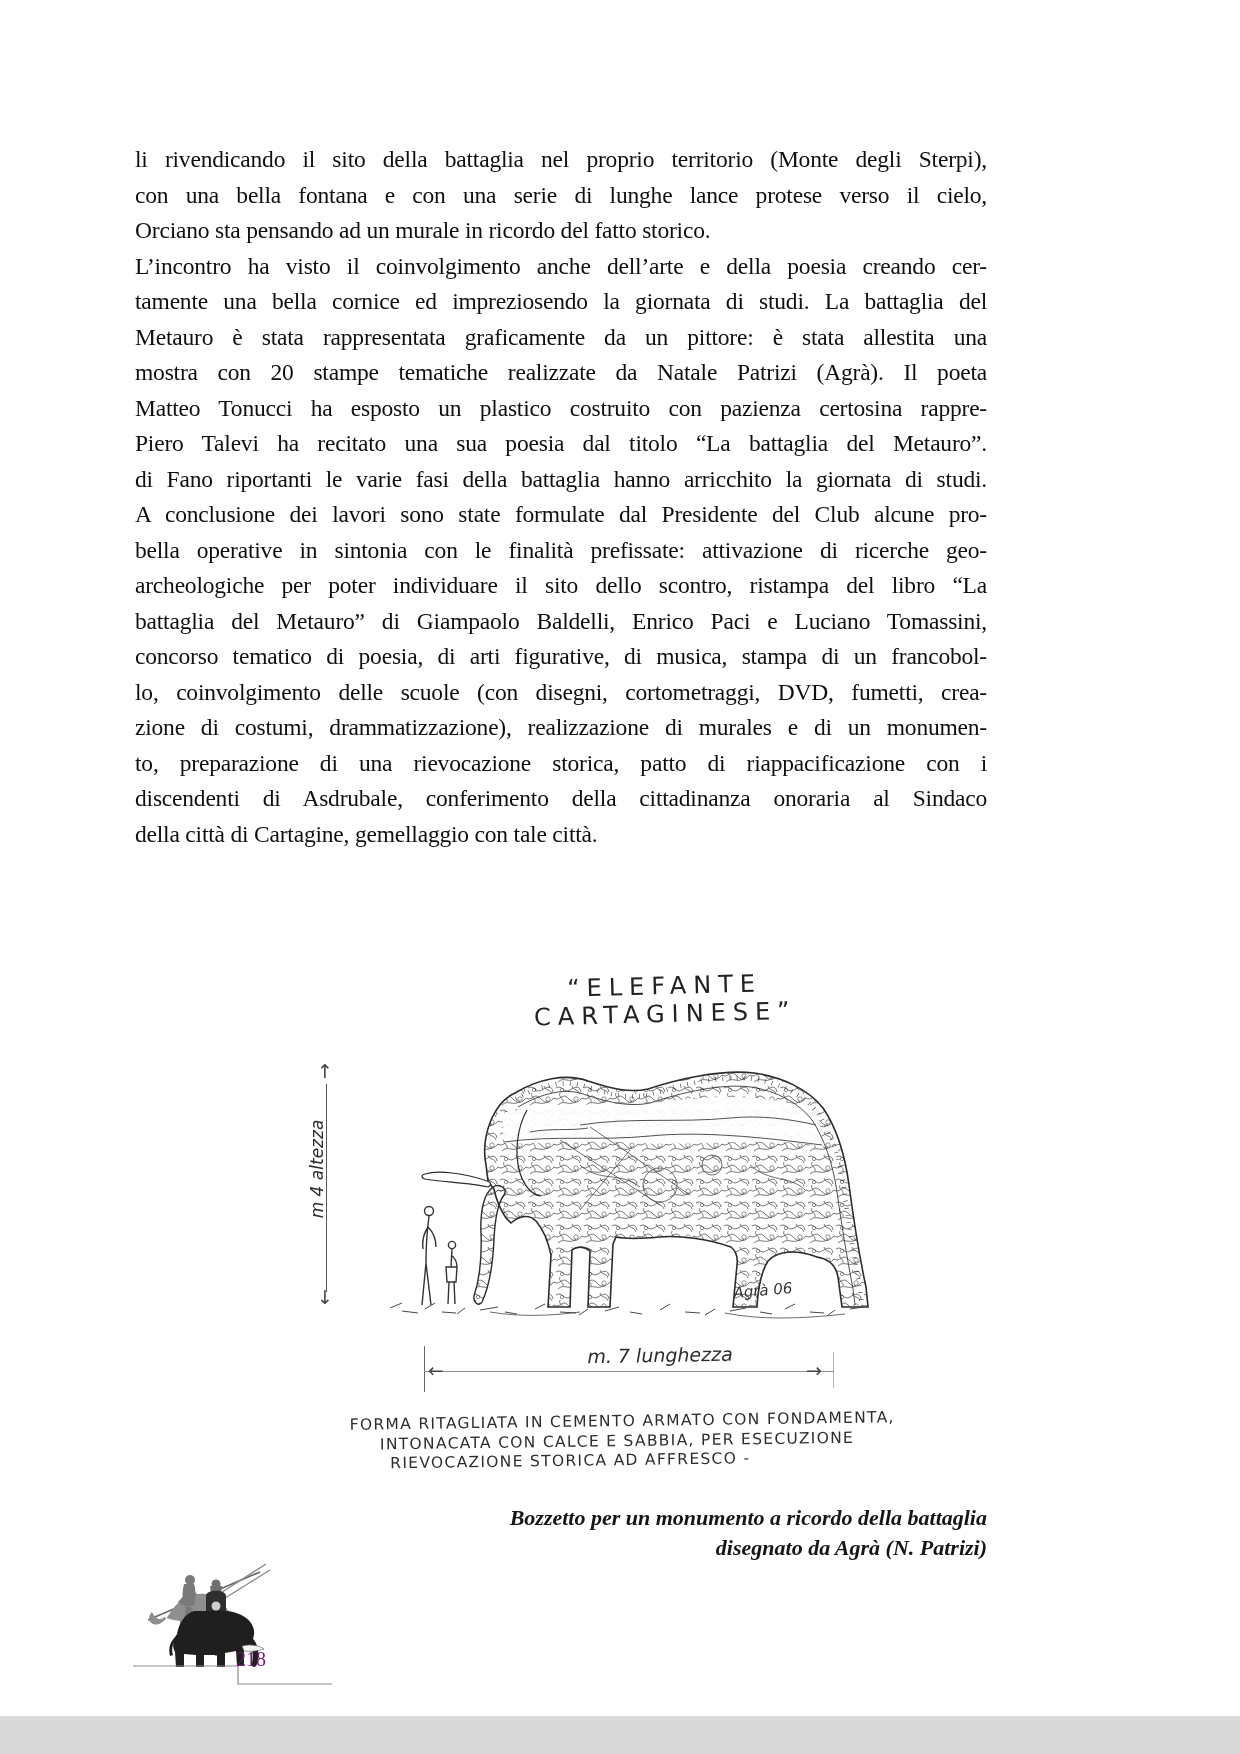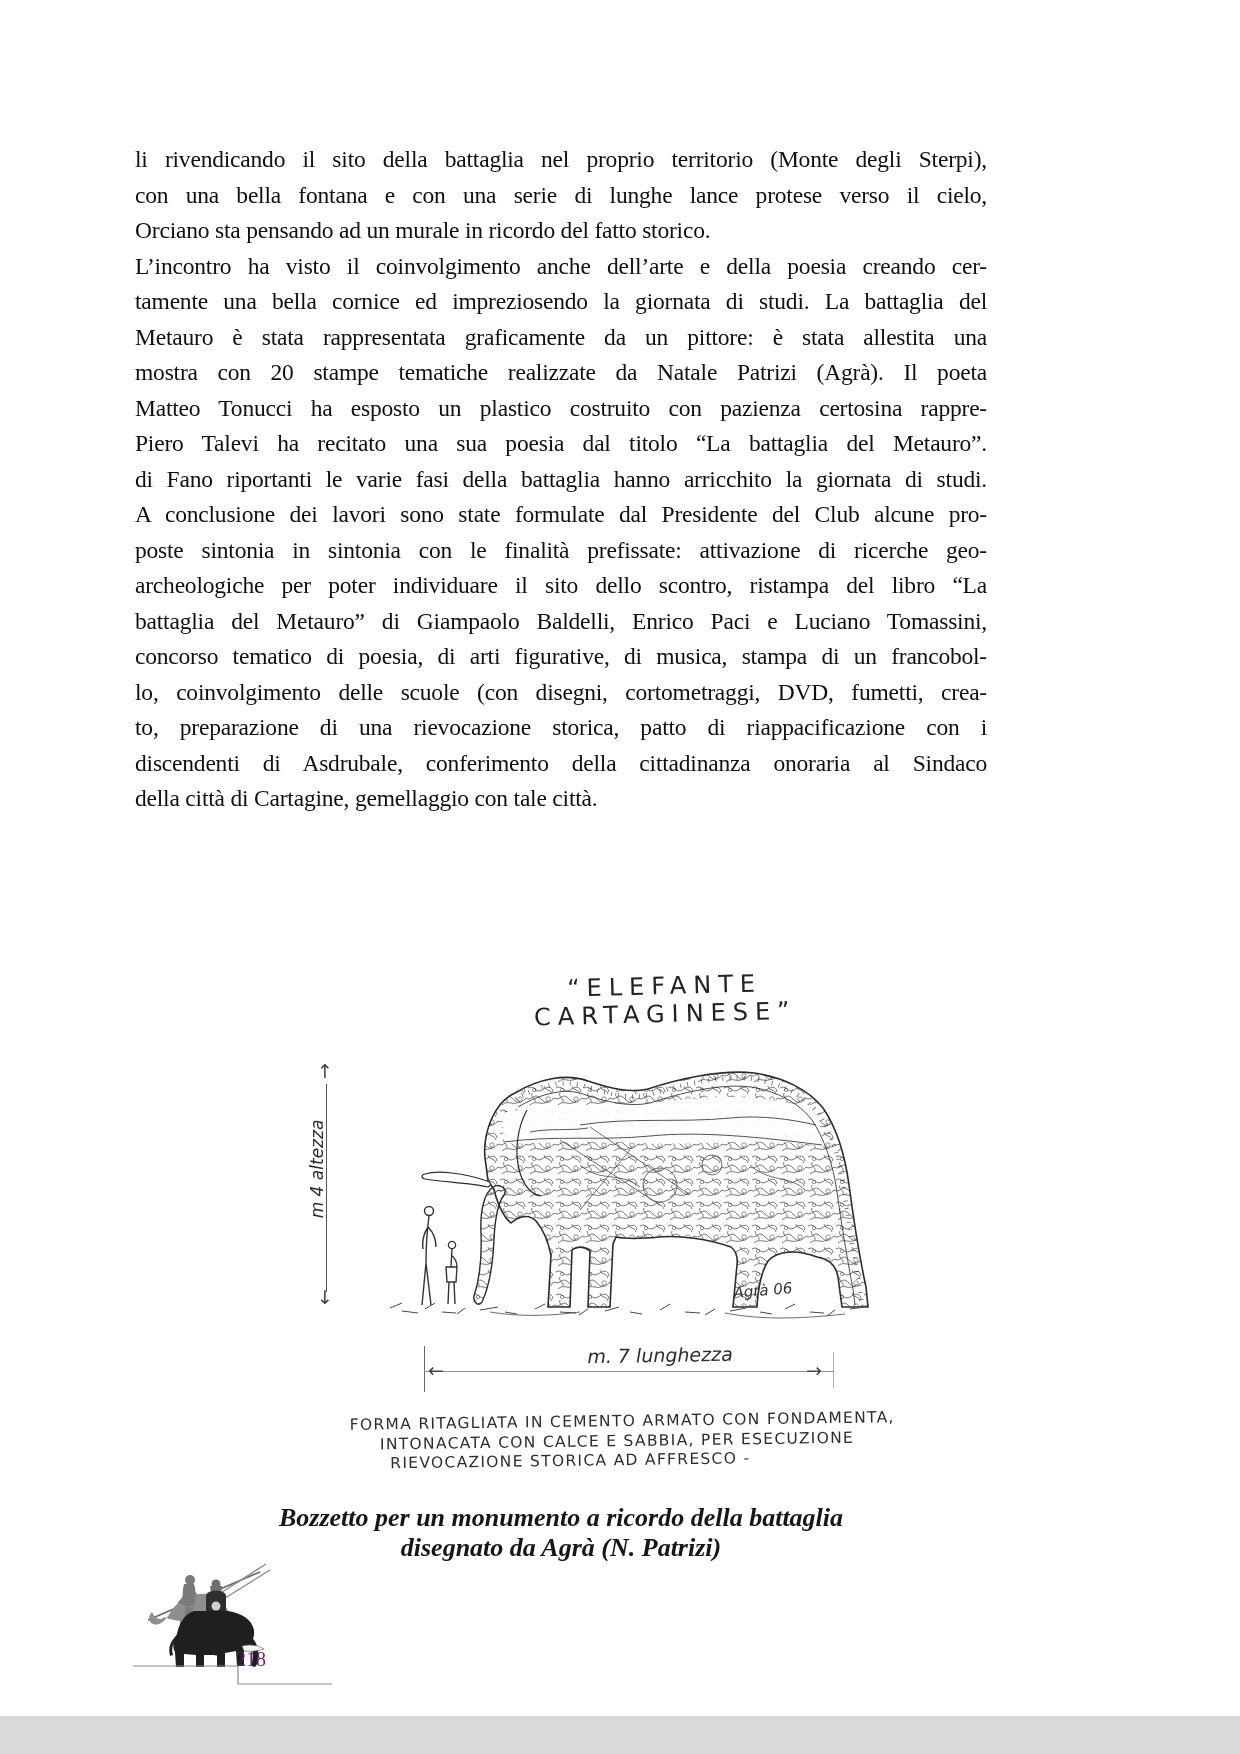--- a/index.html
+++ b/index.html
@@ -26,22 +26,22 @@
   .dim-arrow{position:absolute;font-family:"DejaVu Sans",sans-serif;color:#444;font-size:19px;line-height:1;}
   .vdim-label{position:absolute;left:228px;top:1158px;width:180px;height:22px;text-align:center;
               font-size:17px;font-style:italic;transform:rotate(-90deg);}
   .hdim-line{position:absolute;left:424px;top:1371px;width:410px;height:1px;background:#909090;}
   .hdim-tick-l{position:absolute;left:424px;top:1346px;width:1px;height:46px;background:#666;}
   .hdim-tick-r{position:absolute;left:833px;top:1352px;width:1px;height:36px;background:#b5b5b5;}
   .hdim-label{position:absolute;left:545px;top:1344px;width:230px;text-align:center;
               font-size:19px;font-style:italic;transform:rotate(-1deg);}
 
   
-  .caption{position:absolute;left:135px;top:1503px;width:852px;text-align:center;
-           font-style:italic;font-weight:bold;font-size:26px;line-height:30px;color:#161616;}
+  .caption{position:absolute;left:135px;top:1503px;width:852px;text-align:right;
+           font-style:italic;font-weight:bold;font-size:22px;line-height:30px;color:#161616;}
 
   
   .page-num{position:absolute;left:236px;top:1648px;font-size:20px;color:#701a75;}
   .sketch-svg{position:absolute;left:330px;top:1015px;}
   .logo-svg{position:absolute;left:118px;top:1548px;}
   .steprule-svg{position:absolute;left:130px;top:1658px;}
 </style>
 </head>
 <body>
 
@@ -52,25 +52,26 @@
       <div class="line">con una bella fontana e con una serie di lunghe lance protese verso il cielo,</div>
       <div class="line para-end">Orciano sta pensando ad un murale in ricordo del fatto storico.</div>
       <div class="line">L’incontro ha visto il coinvolgimento anche dell’arte e della poesia creando cer-</div>
       <div class="line">tamente una bella cornice ed impreziosendo la giornata di studi. La battaglia del</div>
       <div class="line">Metauro è stata rappresentata graficamente da un pittore: è stata allestita una</div>
       <div class="line">mostra con 20 stampe tematiche realizzate da Natale Patrizi (Agrà). Il poeta</div>
       <div class="line">Matteo Tonucci ha esposto un plastico costruito con pazienza certosina rappre-</div>
       <div class="line">Piero Talevi ha recitato una sua poesia dal titolo “La battaglia del Metauro”.</div>
       <div class="line">di Fano riportanti le varie fasi della battaglia hanno arricchito la giornata di studi.</div>
       <div class="line">A conclusione dei lavori sono state formulate dal Presidente del Club alcune pro-</div>
-      <div class="line">poste sintonia in sintonia con le finalità prefissate: attivazione di ricerche geo-</div>
+      <div class="line">bella operative in sintonia con le finalità prefissate: attivazione di ricerche geo-</div>
       <div class="line">archeologiche per poter individuare il sito dello scontro, ristampa del libro “La</div>
       <div class="line">battaglia del Metauro” di Giampaolo Baldelli, Enrico Paci e Luciano Tomassini,</div>
       <div class="line">concorso tematico di poesia, di arti figurative, di musica, stampa di un francobol-</div>
       <div class="line">lo, coinvolgimento delle scuole (con disegni, cortometraggi, DVD, fumetti, crea-</div>
+      <div class="line">zione di costumi, drammatizzazione), realizzazione di murales e di un monumen-</div>
       <div class="line">to, preparazione di una rievocazione storica, patto di riappacificazione con i</div>
       <div class="line">discendenti di Asdrubale, conferimento della cittadinanza onoraria al Sindaco</div>
       <div class="line para-end">della città di Cartagine, gemellaggio con tale città.</div>
     </div>
 
   <div class="hand hand-title">“ELEFANTE CARTAGINESE”</div>
 
   <svg class="sketch-svg" width="545" height="340" viewBox="0 0 545 340" xmlns="http://www.w3.org/2000/svg">
     <defs>
       <pattern id="scrib" width="28" height="23" patternUnits="userSpaceOnUse">

